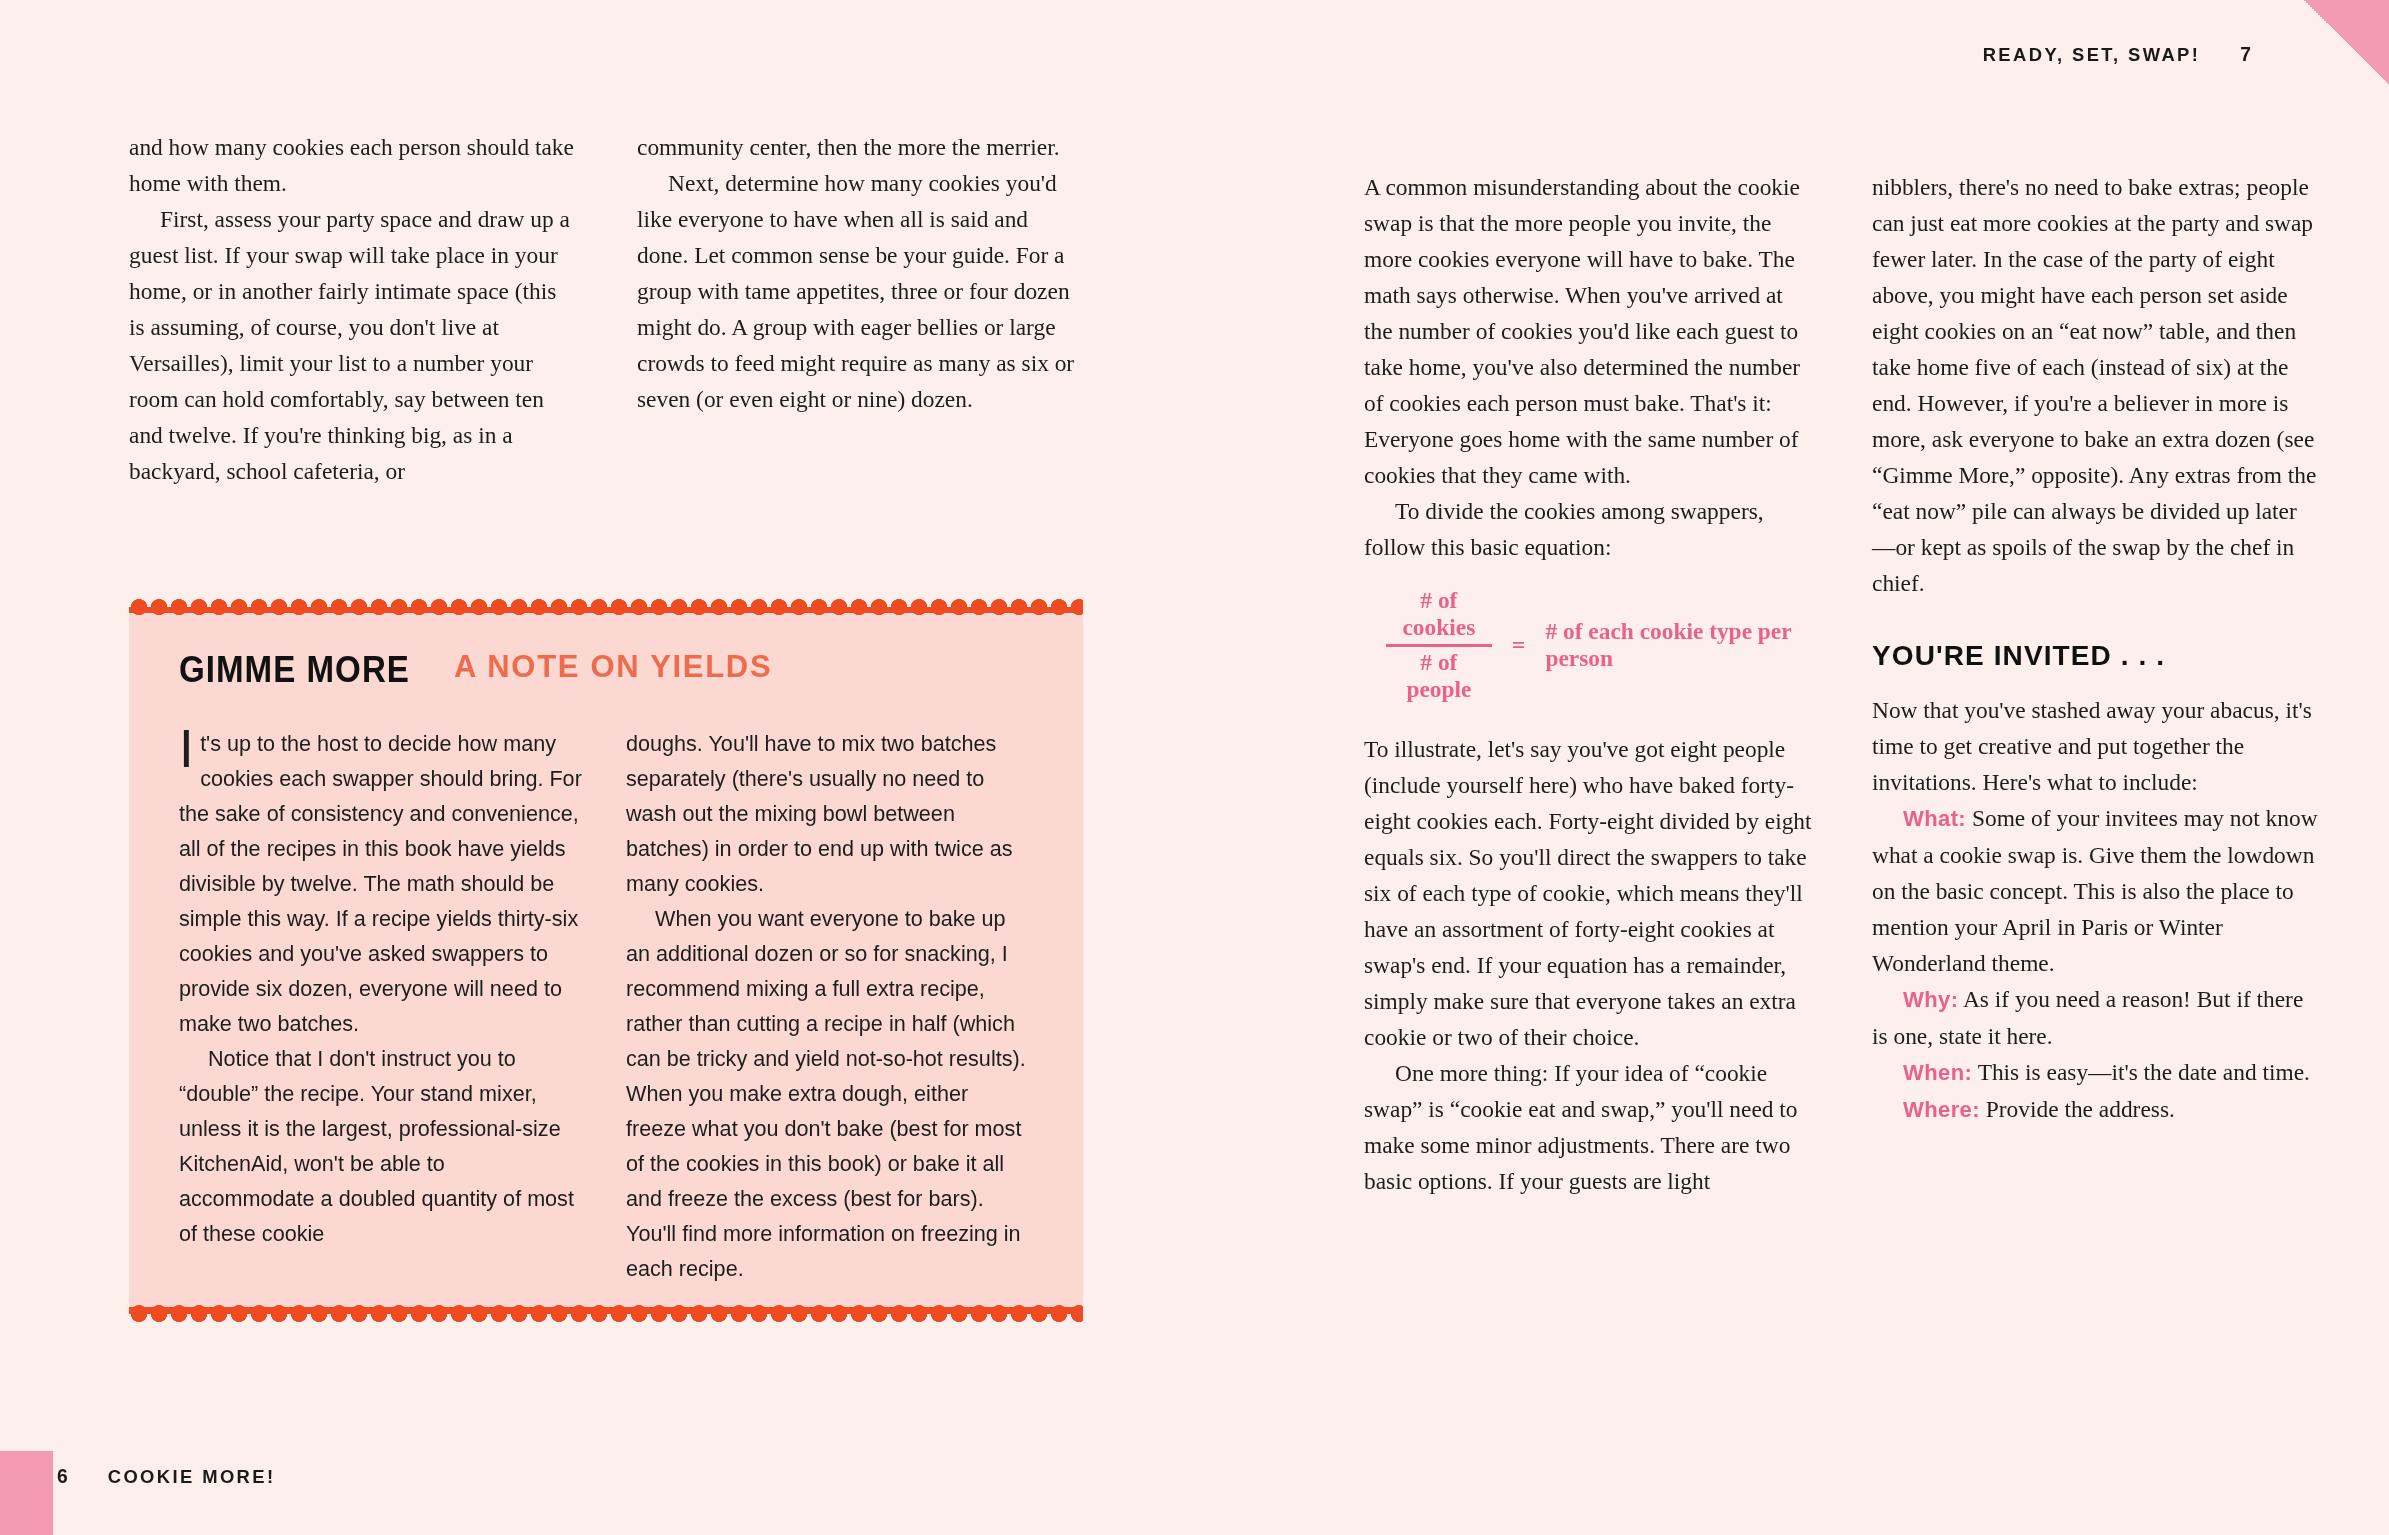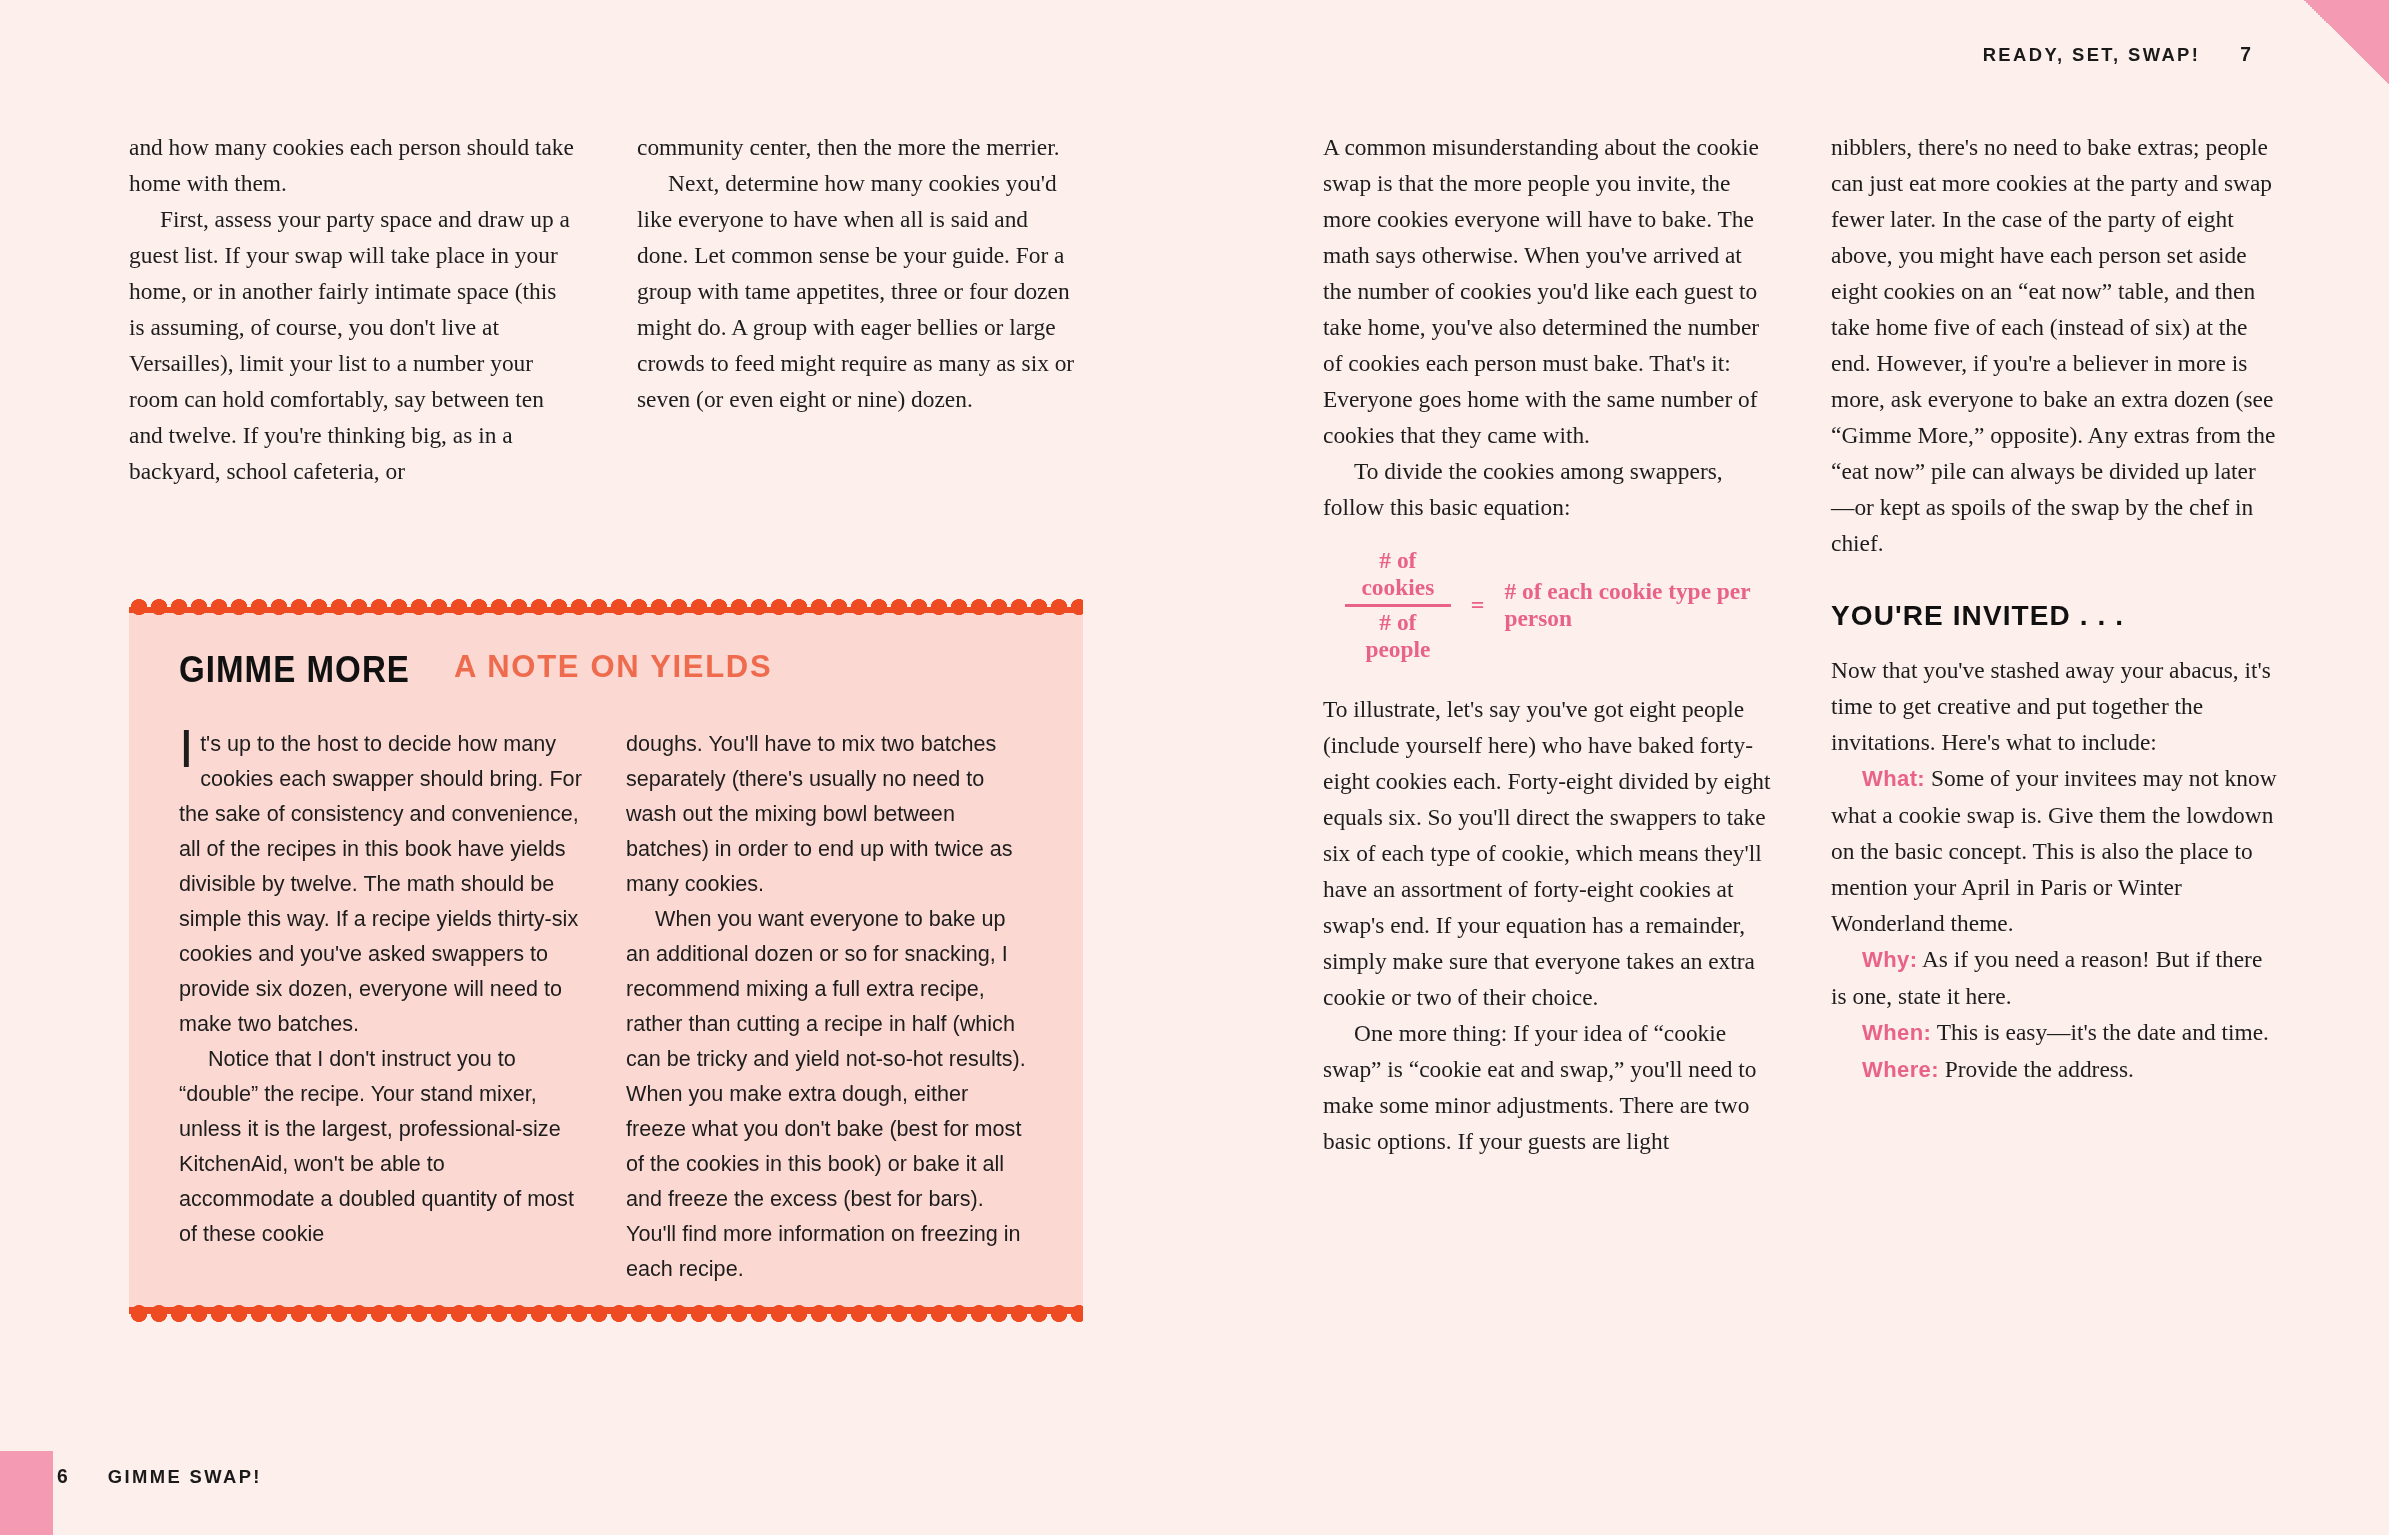--- a/index.html
+++ b/index.html
@@ -73,21 +73,21 @@
     font-size: 19.3px;
     letter-spacing: 0;
   }
 
   
   .page {
     position: absolute;
     top: 129px;
   }
   .page-left { left: 129px; width: 956px; }
-  .page-right { left: 1323px; width: 956px; }
+  .page-right { left: 1364px; width: 956px; margin-top: 40px; }
 
   .cols {
     display: flex;
     gap: 60px;
   }
   .col {
     width: 459px;
   }
   .col p {
     margin: 0;
@@ -252,21 +252,21 @@
   <div class="corner-tab"></div>
   <div class="corner-tab-bl"></div>
 
   <div class="runhead-right">
     <span>READY, SET, SWAP!</span>
     <span class="folio">7</span>
   </div>
 
   <div class="runfoot-left">
     <span class="folio">6</span>
-    <span>GIMME SWAP!</span>
+    <span>COOKIE MORE!</span>
   </div>
 
   <div class="page page-left">
     <div class="cols">
       <div class="col">
         <p>and how many cookies each person should take home with them.</p>
         <p>First, assess your party space and draw up a guest list. If your swap will take place in your home, or in another fairly intimate space (this is assuming, of course, you don't live at Versailles), limit your list to a number your room can hold comfortably, say between ten and twelve. If you're thinking big, as in a backyard, school cafeteria, or</p>
       </div>
       <div class="col">
         <p>community center, then the more the merrier.</p>

